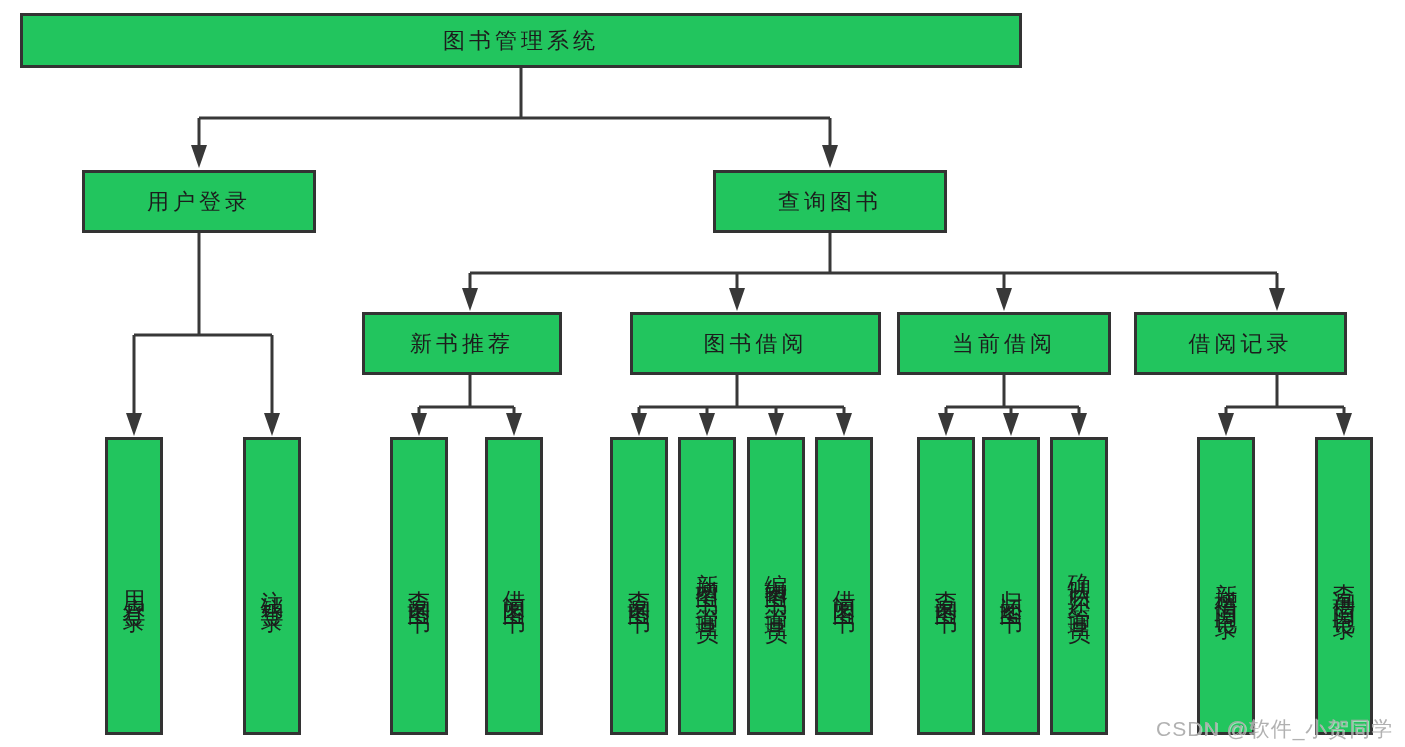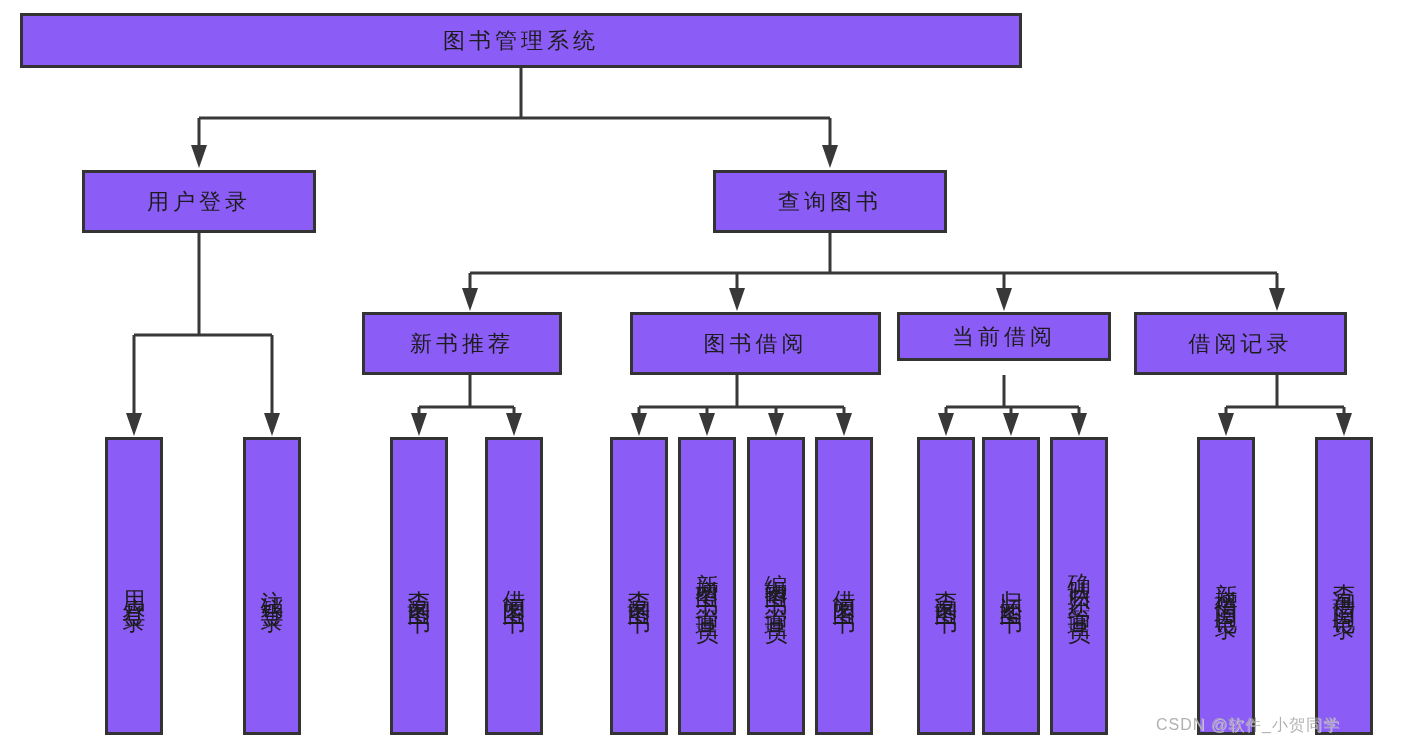--- a/index.html
+++ b/index.html
@@ -8,38 +8,38 @@
     width:1405px;height:747px;
     background:#ffffff;
     font-family:"Liberation Sans","DejaVu Sans",sans-serif;
     overflow:hidden;
   }
   .connectors{position:absolute;left:0;top:0;width:1405px;height:747px;z-index:1;}
   .node{
     position:absolute;
     box-sizing:border-box;
     border:3px solid #333333;
-    background:#8b5cf6;
+    background:#22c55e;
     display:flex;align-items:center;justify-content:center;
     color:#1c1c1c;
     z-index:2;
   }
   .hnode{font-size:22px;letter-spacing:4px;white-space:nowrap;}
   .root{font-size:22px;}
   .leaf{
     writing-mode:vertical-rl;
     font-size:23px;
     letter-spacing:7px;
     line-height:1;
   }
   .watermark{
     position:absolute;
     left:1156px;top:715px;
     z-index:5;
-    font-size:16px;
+    font-size:21px;
     letter-spacing:1px;
     color:rgba(170,170,170,0.92);
     text-shadow:1px 1px 0 rgba(255,255,255,0.55);
     white-space:nowrap;
   }
 </style>
 </head>
 <body>
 
 <div class="canvas">
@@ -77,21 +77,21 @@
     </g>
   </svg>
 
   <div class="node hnode root" style="left:20px;top:13px;width:1002px;height:55px">图书管理系统</div>
 
   <div class="node hnode" style="left:82px;top:170px;width:234px;height:63px">用户登录</div>
   <div class="node hnode" style="left:713px;top:170px;width:234px;height:63px">查询图书</div>
 
   <div class="node hnode" style="left:362px;top:312px;width:200px;height:63px">新书推荐</div>
   <div class="node hnode" style="left:630px;top:312px;width:251px;height:63px">图书借阅</div>
-  <div class="node hnode" style="left:897px;top:312px;width:214px;height:49px">当前借阅</div>
+  <div class="node hnode" style="left:897px;top:312px;width:214px;height:63px">当前借阅</div>
   <div class="node hnode" style="left:1134px;top:312px;width:213px;height:63px">借阅记录</div>
 
   <div class="node leaf" style="left:105px;top:437px;width:58px;height:298px">用户登录</div>
   <div class="node leaf" style="left:243px;top:437px;width:58px;height:298px">注销登录</div>
 
   <div class="node leaf" style="left:390px;top:437px;width:58px;height:298px">查询图书</div>
   <div class="node leaf" style="left:485px;top:437px;width:58px;height:298px">借阅图书</div>
 
   <div class="node leaf" style="left:610px;top:437px;width:58px;height:298px">查询图书</div>
   <div class="node leaf" style="left:678px;top:437px;width:58px;height:298px">新增图书（管理员）</div>

